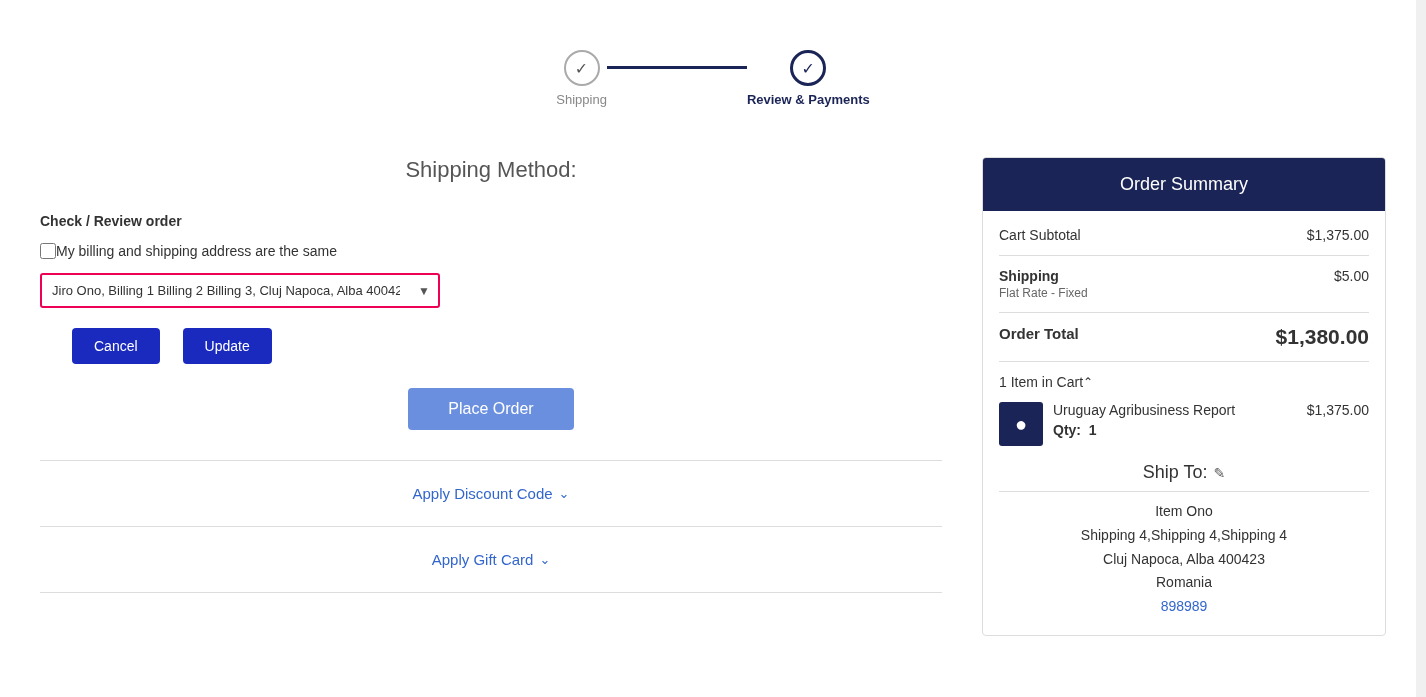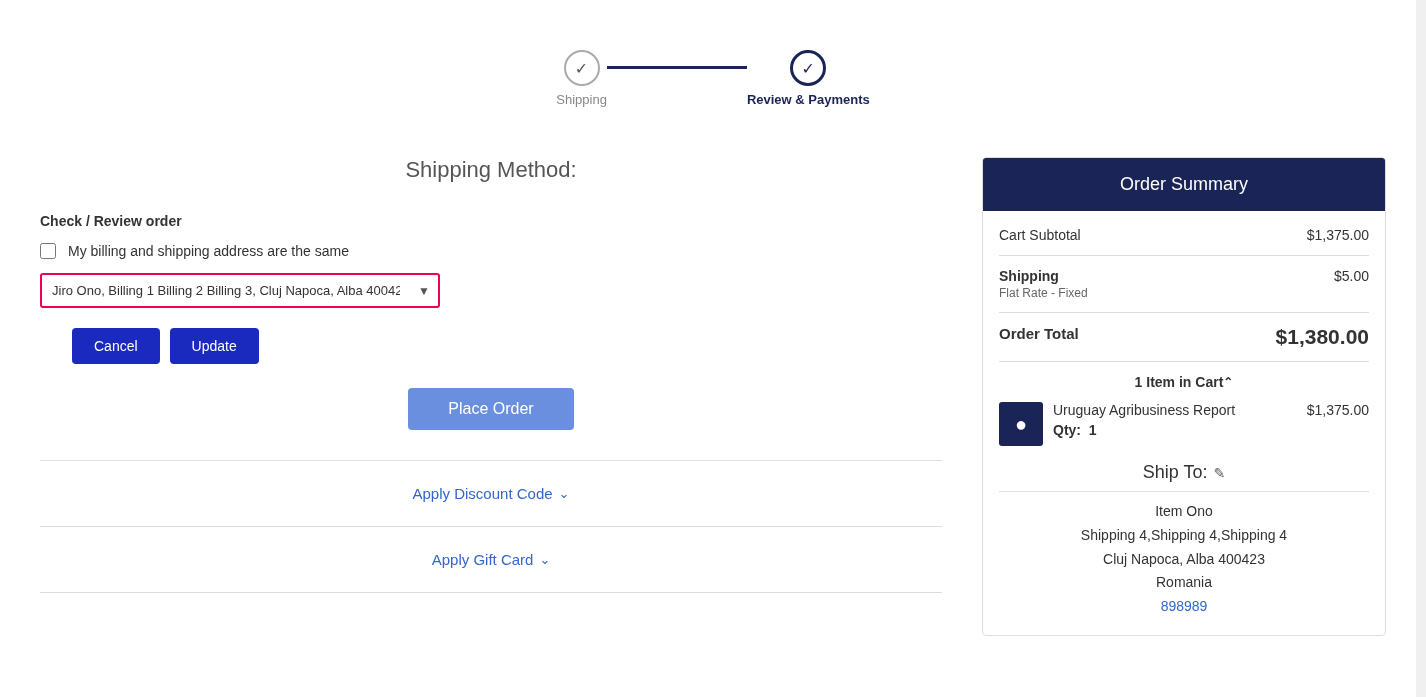--- a/index.html
+++ b/index.html
@@ -78,21 +78,21 @@
     .check-money-label {
       font-size: 14px;
       font-weight: 600;
       color: #333;
       margin-bottom: 14px;
     }
 
     .billing-same-row {
       display: flex;
       align-items: center;
-      gap: 12px;
+      gap: 0;
       margin-bottom: 14px;
     }
     .billing-same-row input[type="checkbox"] {
       width: 16px; height: 16px;
     }
     .billing-same-row label {
       font-size: 14px;
       color: #333;
     }
 
@@ -120,21 +120,21 @@
     }
     .address-select-arrow {
       padding: 0 8px;
       color: #555;
       font-size: 12px;
       pointer-events: none;
     }
 
     .action-buttons {
       display: flex;
-      gap: 10px;
+      gap: 23px;
       margin-bottom: 24px;
       padding-left: 32px;
     }
     .btn-cancel {
       background: #1a2abf;
       color: #fff;
       border: none;
       padding: 10px 22px;
       border-radius: 4px;
       cursor: pointer;
@@ -217,25 +217,24 @@
     .summary-row .label { color: #333; font-size: 14px; }
     .summary-row .value { color: #333; font-size: 14px; }
     .summary-row.shipping-row .label { font-weight: 700; }
     .summary-row .sub-label { color: #666; font-size: 12px; margin-top: 2px; }
     .summary-divider { border: none; border-top: 1px solid #ddd; margin: 12px 0; }
     .summary-row.total-row .label { font-weight: 700; font-size: 15px; }
     .summary-row.total-row .value { font-weight: 700; font-size: 21px; }
 
     .items-in-cart-row {
       display: flex;
-      justify-content: center;
+      justify-content: flex-start;
       align-items: center;
       gap: 0;
       margin: 8px 0 12px 0;
-      font-weight: bold;
     }
     .items-in-cart-row span { font-size: 14px; color: #333; }
     .items-in-cart-row .chevron-up { color: #333; font-size: 12px; }
 
     .cart-item-row {
       display: flex;
       align-items: flex-start;
       gap: 10px;
       margin-bottom: 16px;
     }

